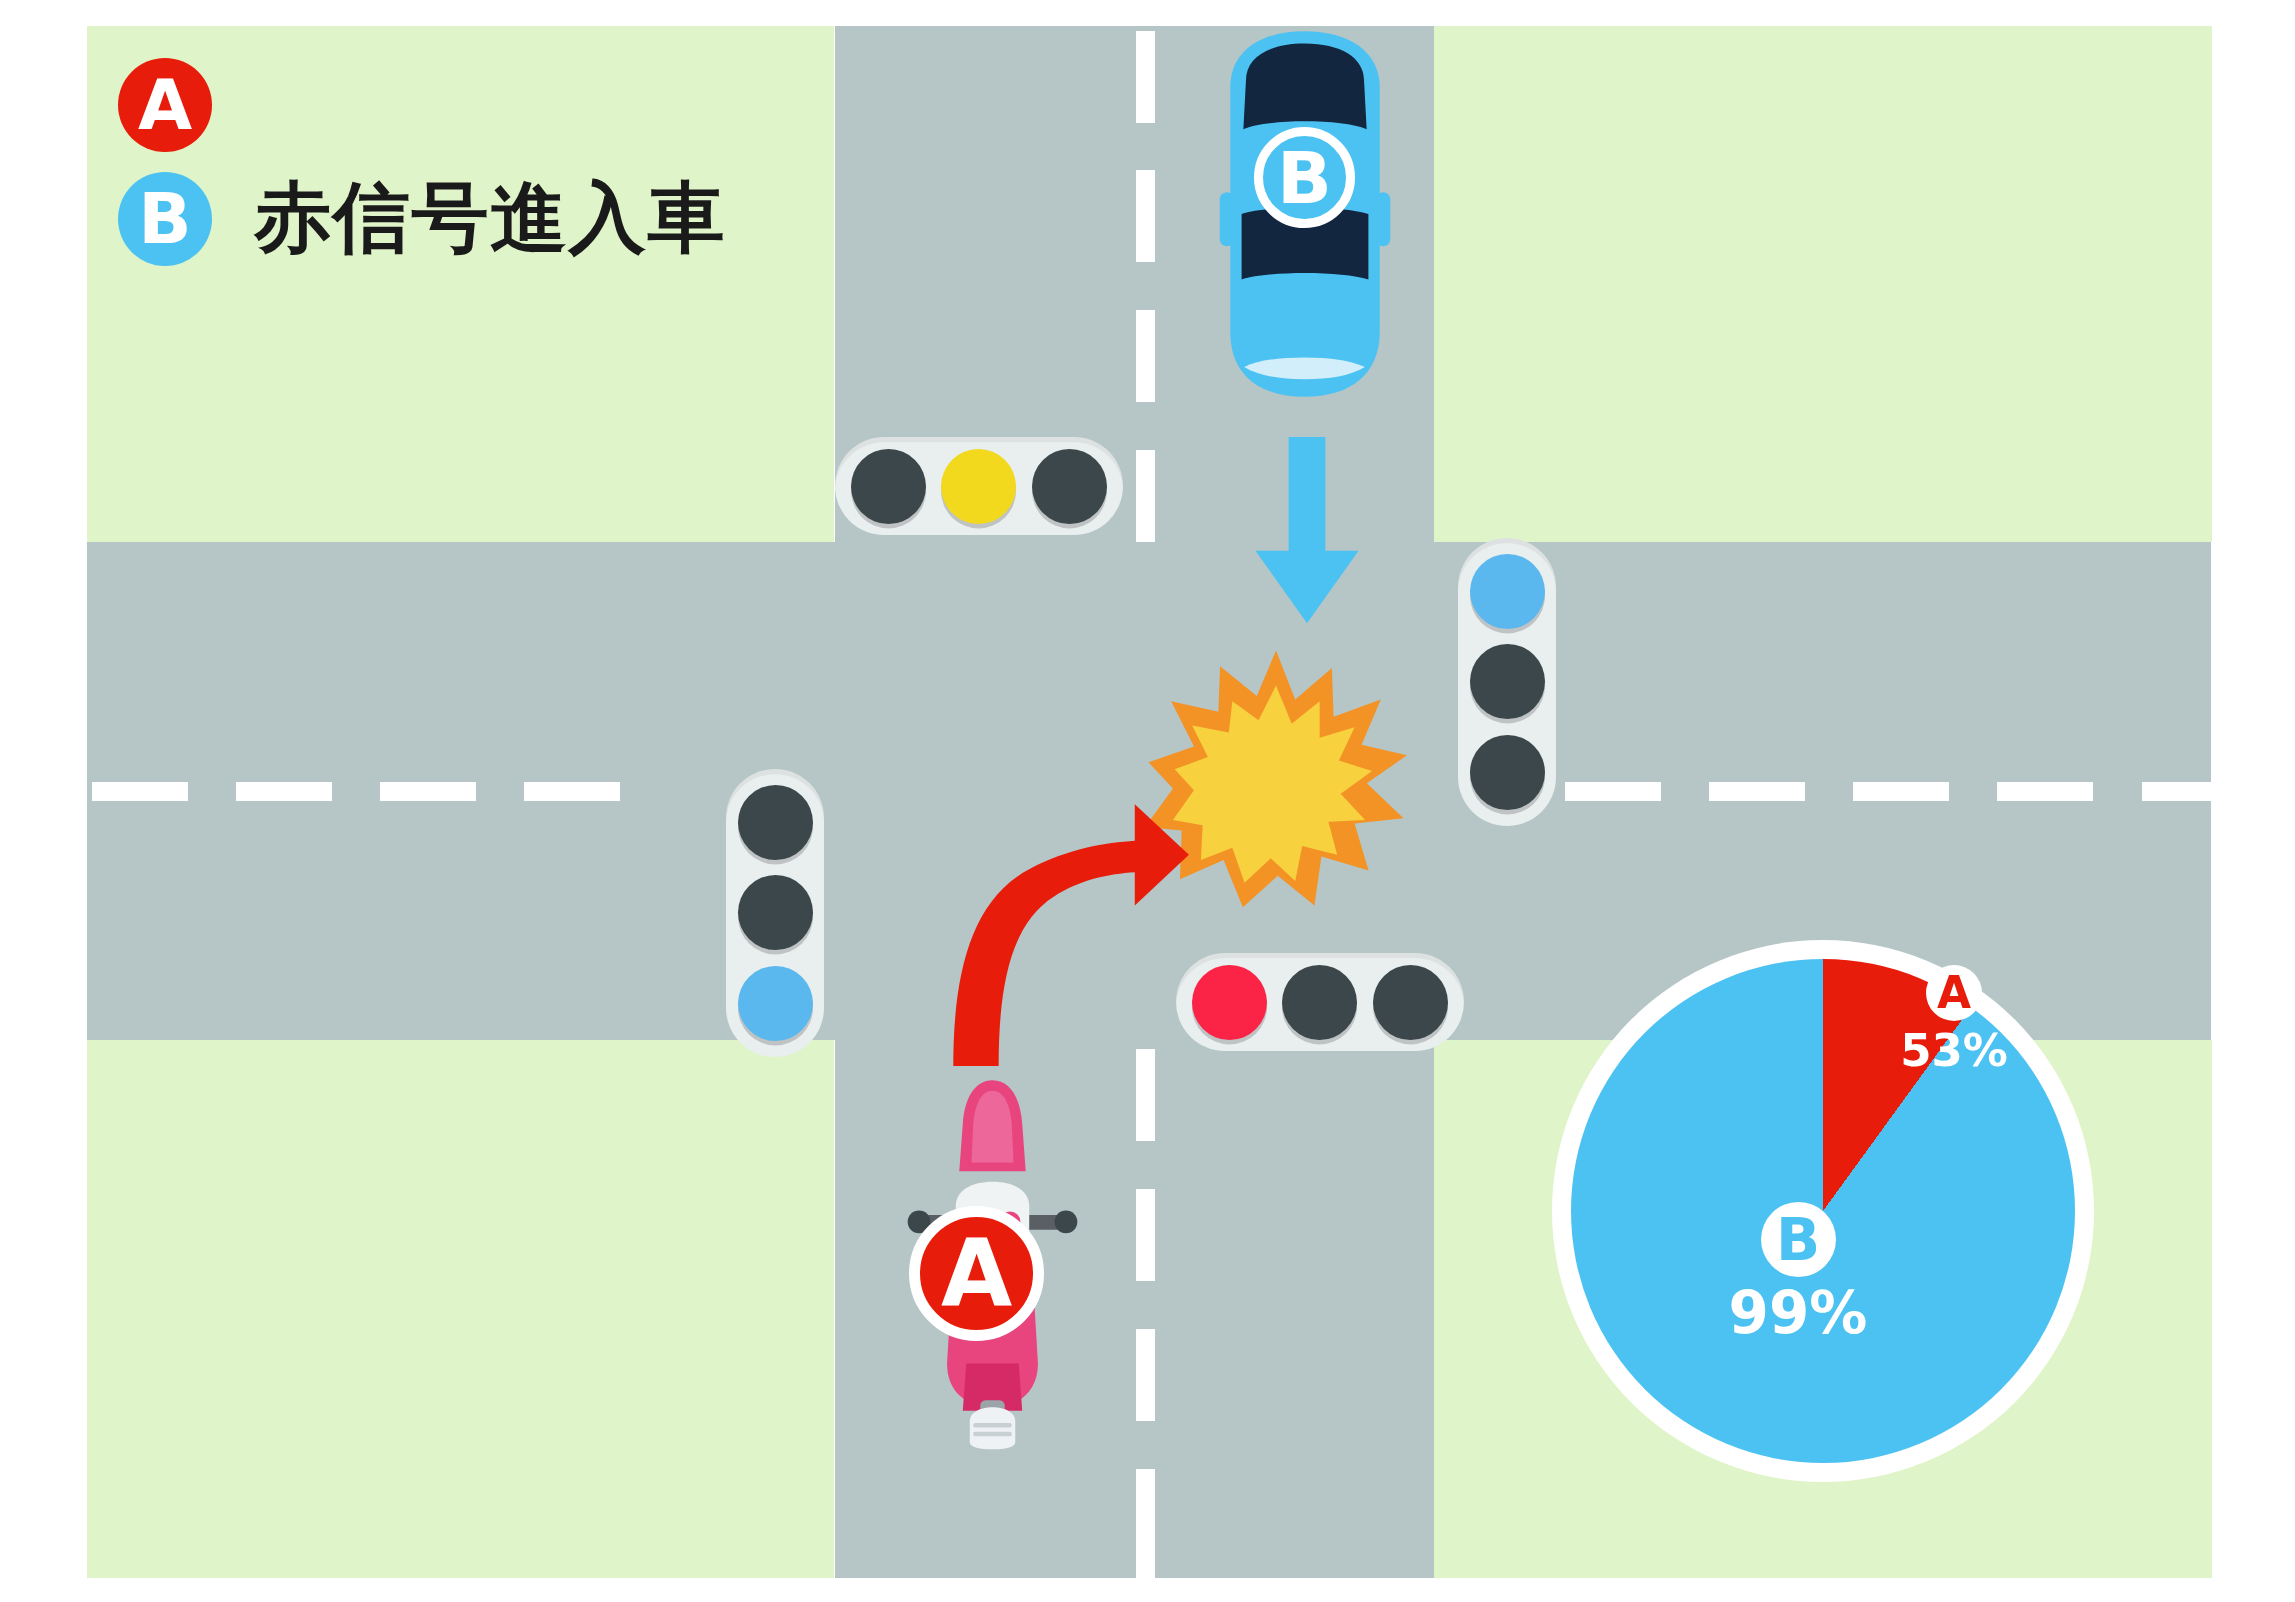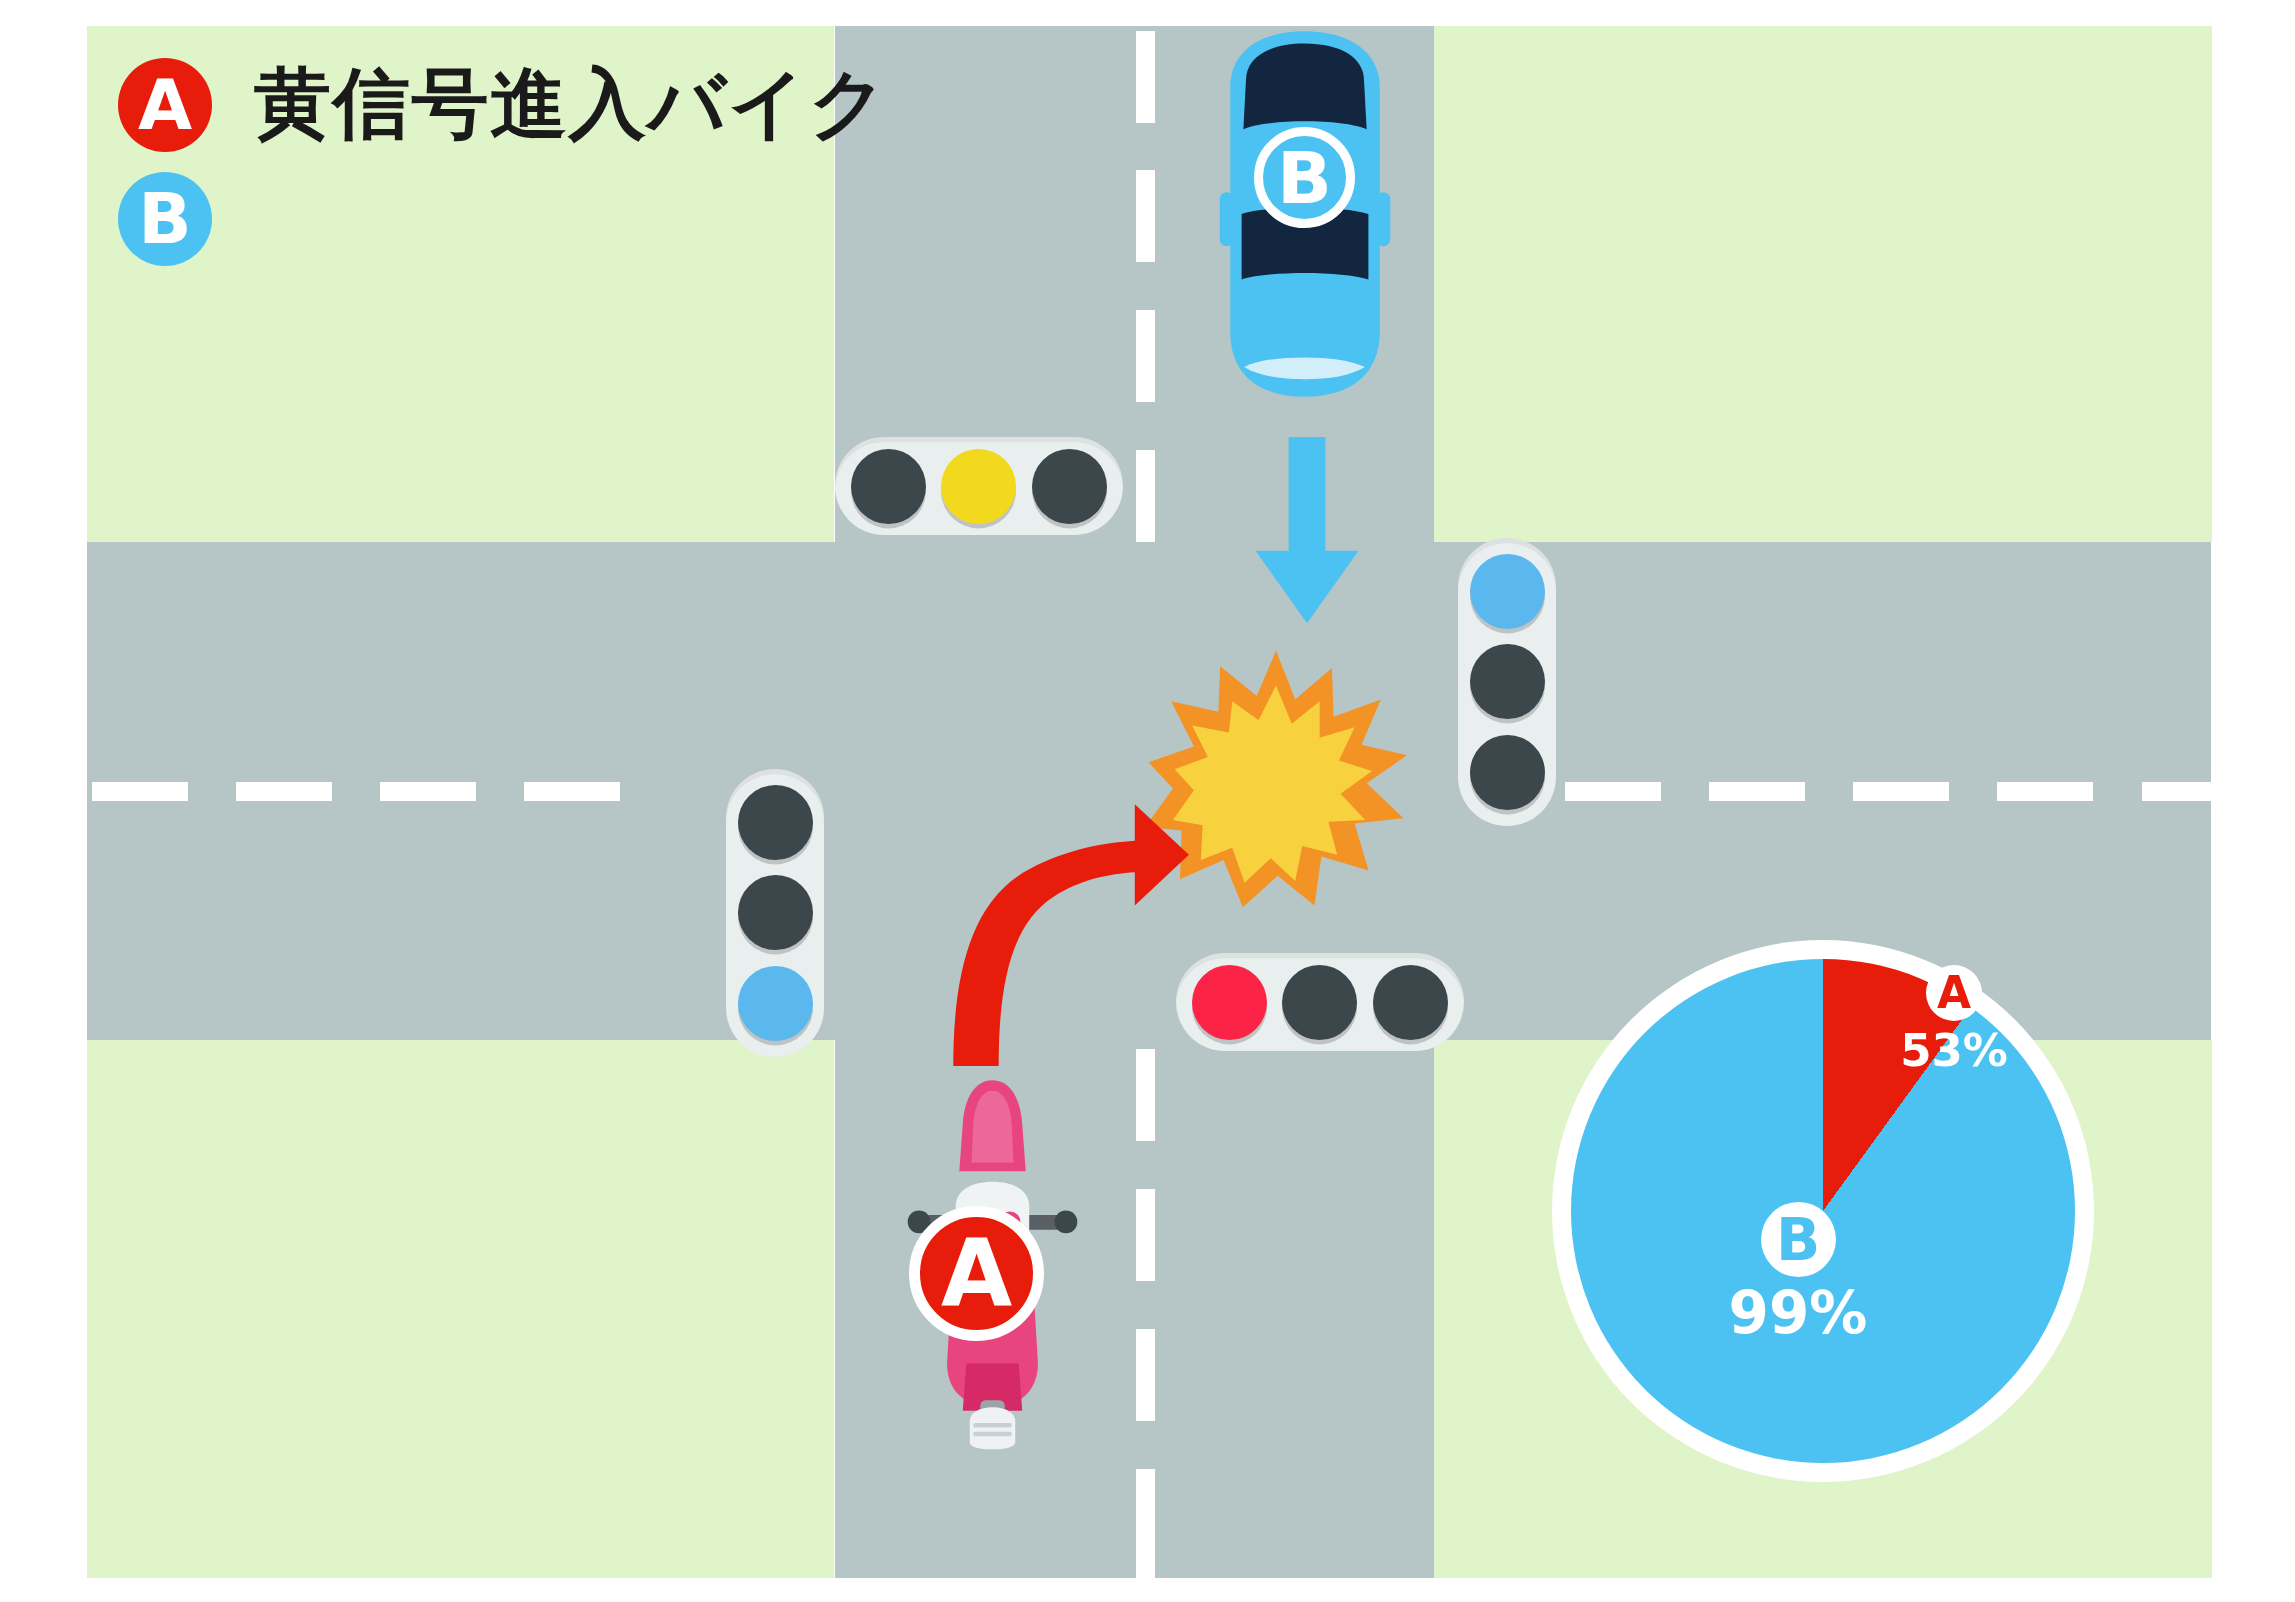--- a/index.html
+++ b/index.html
@@ -100,25 +100,25 @@
   <div class="lane-dash" style="left:1565px;top:782px;width:96px;height:19px;"></div>
   <div class="lane-dash" style="left:1709px;top:782px;width:96px;height:19px;"></div>
   <div class="lane-dash" style="left:1853px;top:782px;width:96px;height:19px;"></div>
   <div class="lane-dash" style="left:1997px;top:782px;width:96px;height:19px;"></div>
   <div class="lane-dash" style="left:2142px;top:782px;width:70px;height:19px;"></div>
 
   <div id="legend">
 
     <div class="legend-row">
       <div class="badge a">A</div>
-      <div class="legend-text">黄信号進入バイク</div>
     </div>
 
     <div class="legend-row">
       <div class="badge b">B</div>
+      <div class="legend-text">赤信号進入車</div>
     </div>
 
   </div>
 
   <div class="tl h" style="left:835px;top:437px;">
     <div class="bulb"></div>
     <div class="bulb yellow"></div>
     <div class="bulb"></div>
   </div>
 

